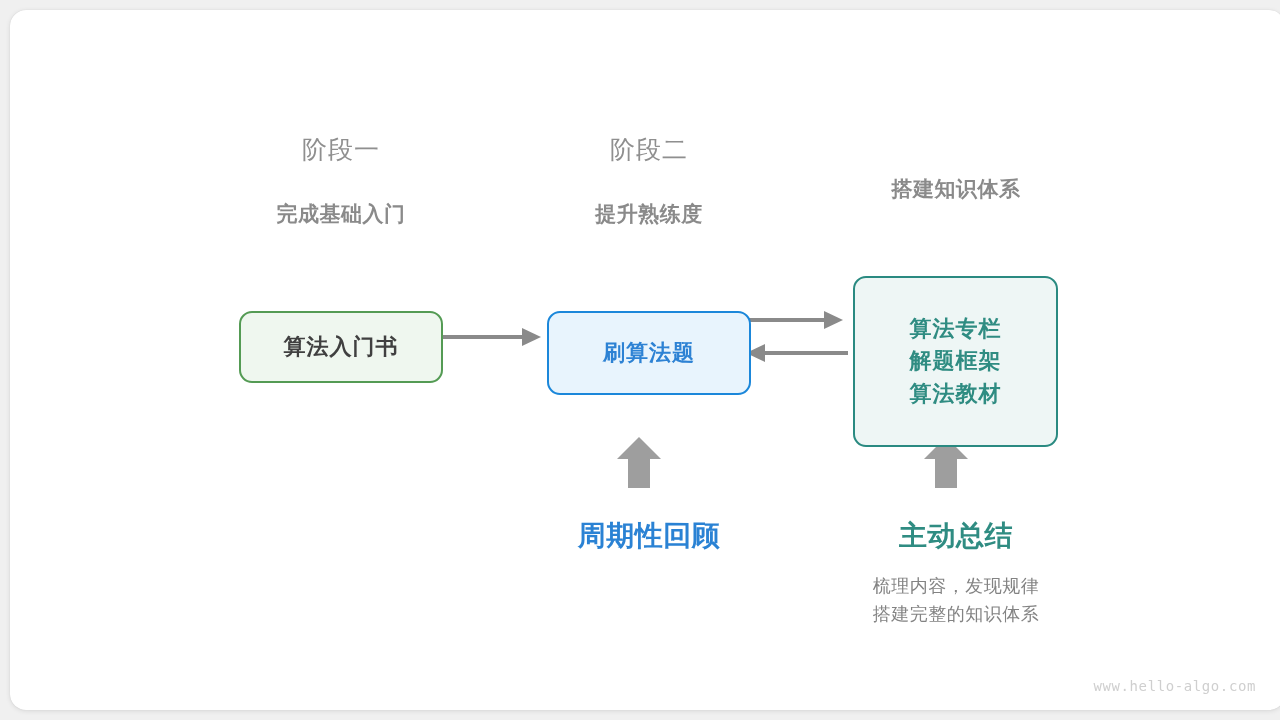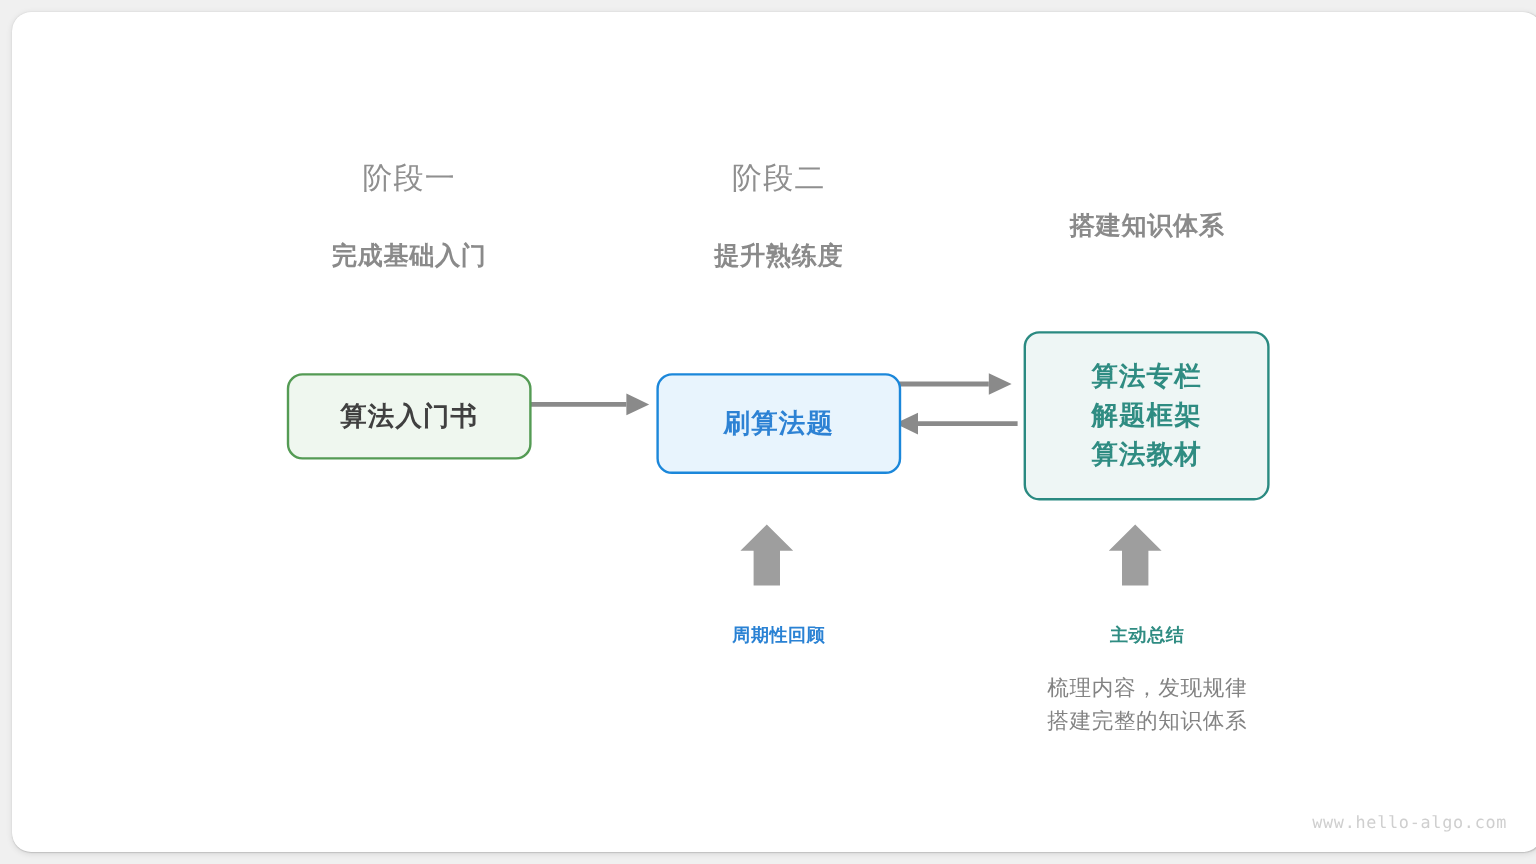--- a/index.html
+++ b/index.html
@@ -78,21 +78,21 @@
     width: 204px;
     height: 84px;
     background: #e8f4fd;
     border-color: #1b87da;
     color: #2d82d4;
   }
   #node-system {
     left: 843px;
     top: 266px;
     width: 205px;
-    height: 141px;
+    height: 171px;
     background: #eef6f5;
     border-color: #2a8a81;
     color: #2f8c82;
   }
 
   
   .arrow-svg {
     position: absolute;
     left: 0;
     top: 0;
@@ -101,21 +101,21 @@
     pointer-events: none;
   }
 
   
   .annot {
     position: absolute;
     text-align: center;
     width: 300px;
   }
   .annot-title {
-    font-size: 15px;
+    font-size: 28px;
     font-weight: bold;
     line-height: 1;
     letter-spacing: 0.5px;
   }
   .annot-title.blue { color: #2a82d4; }
   .annot-title.teal { color: #2f8c82; text-align: center; }
   .annot-desc {
     margin-top: 23px;
     font-size: 18px;
     color: #838383;

